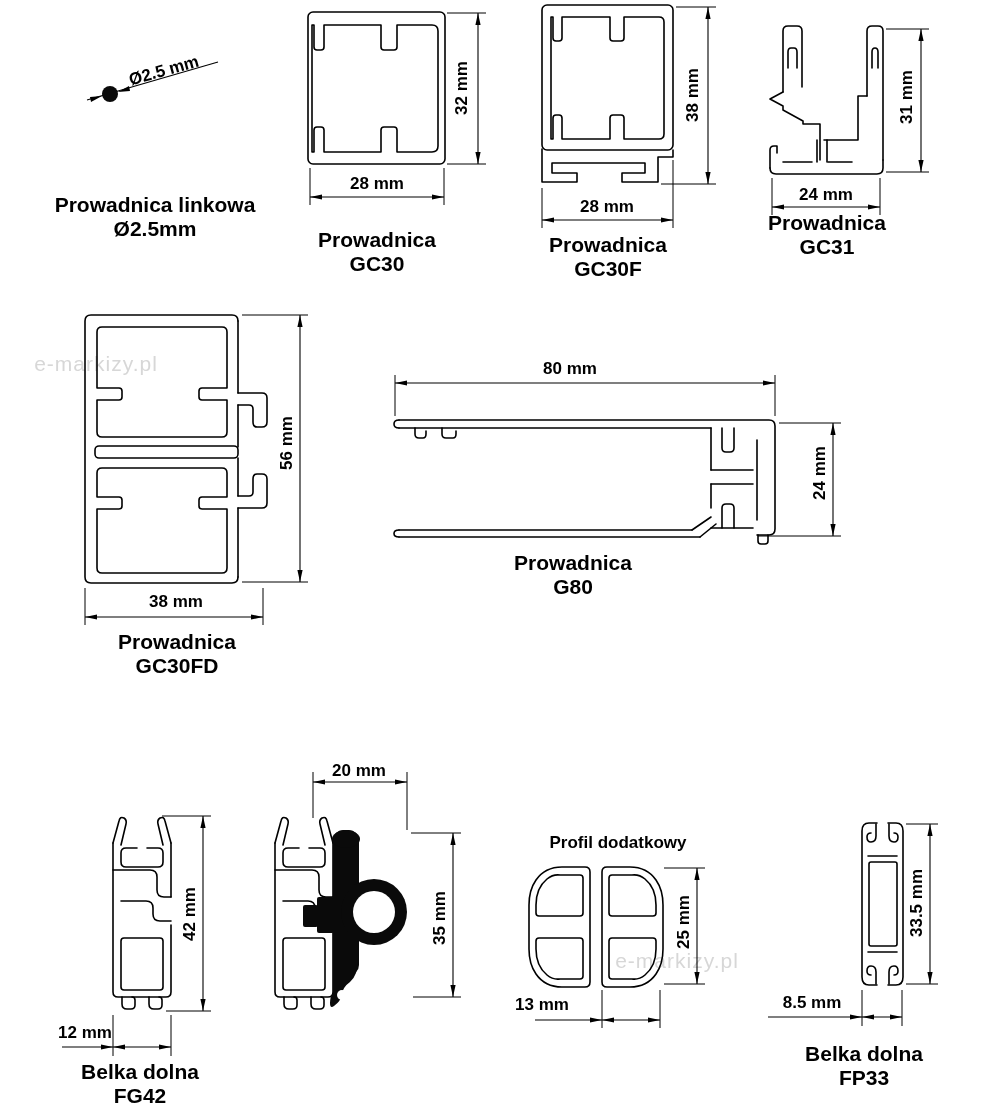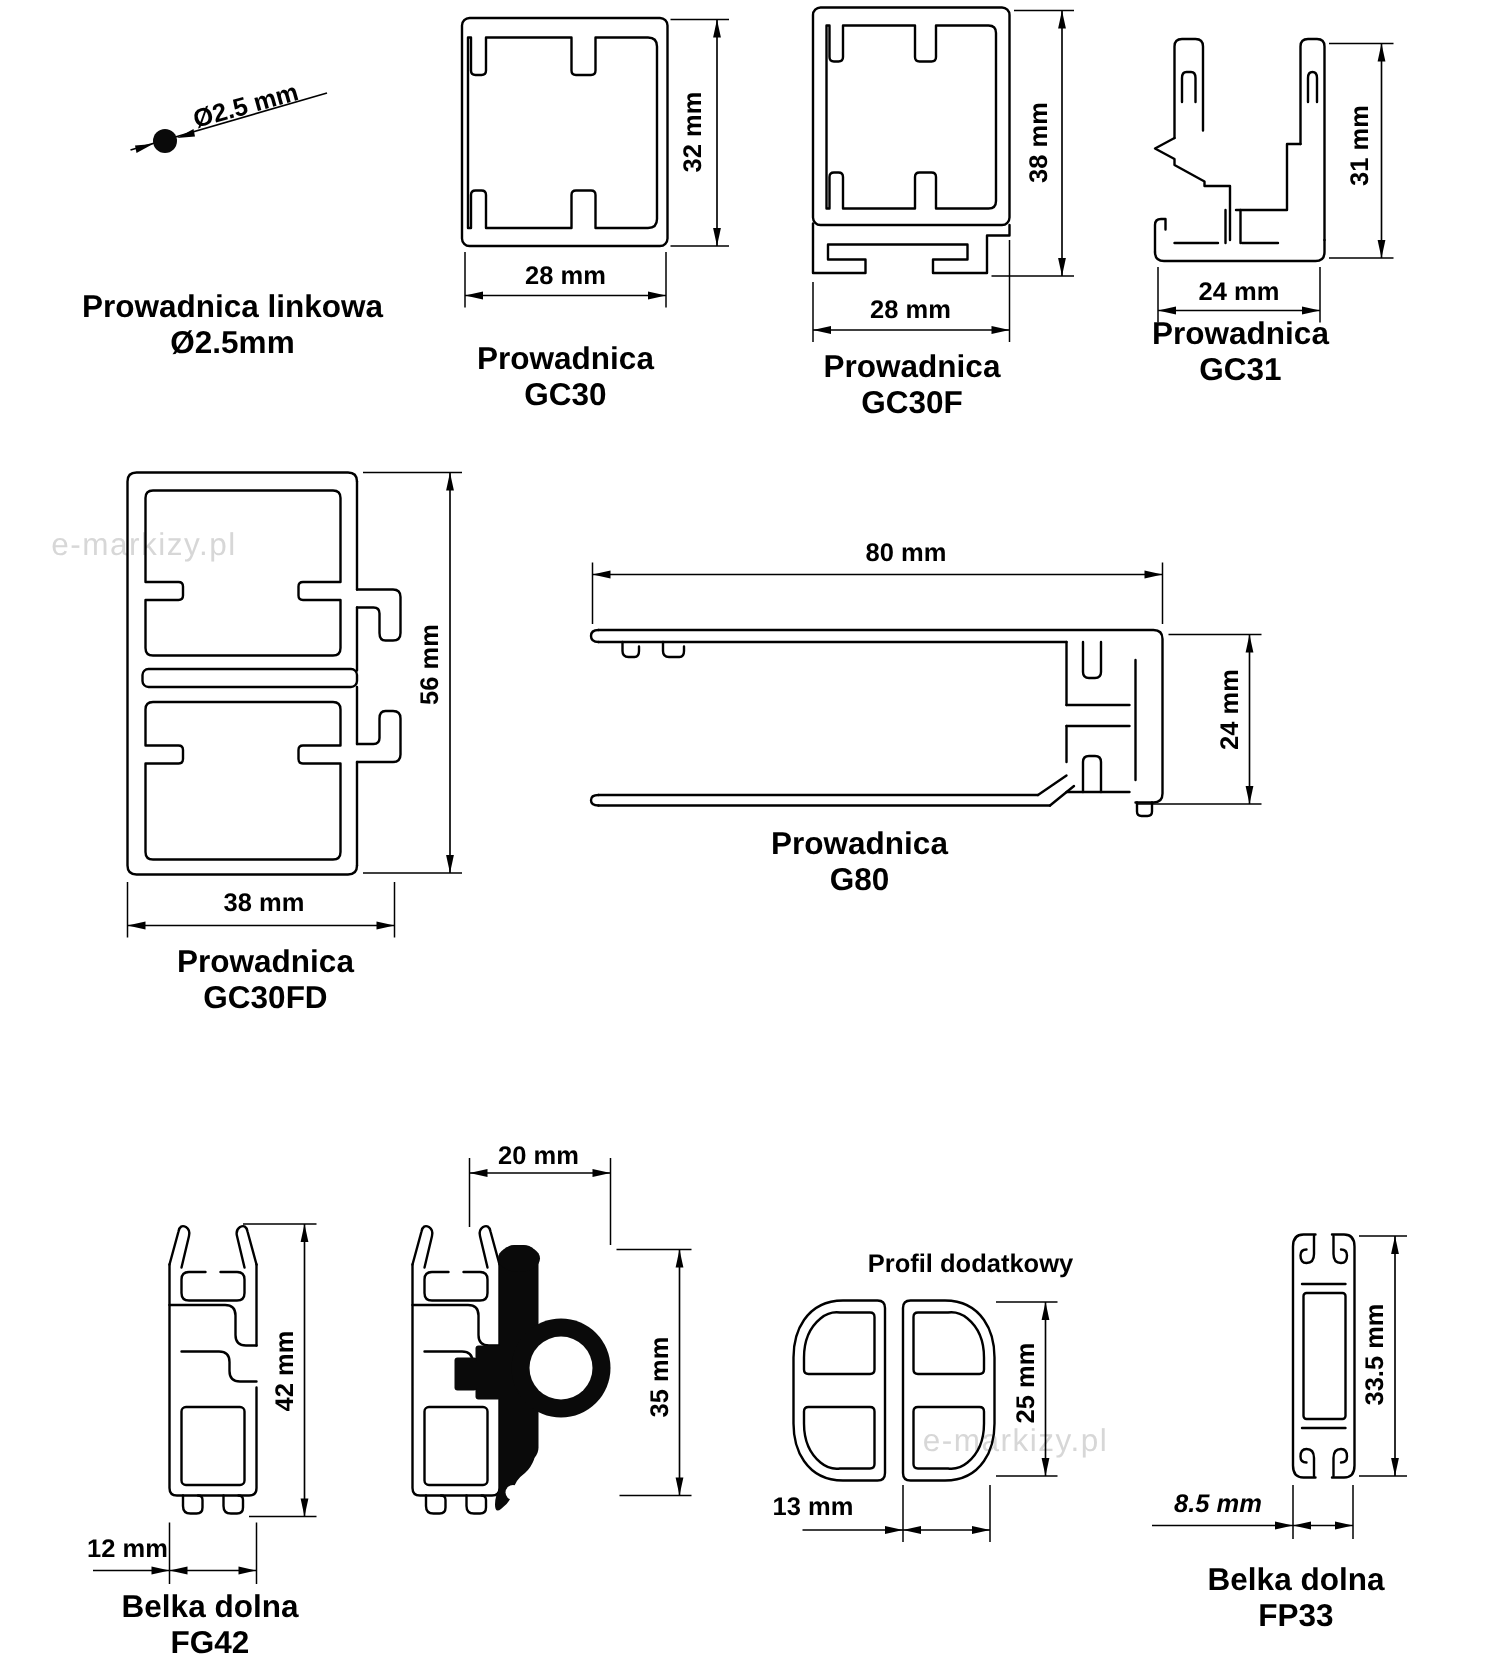--- a/index.html
+++ b/index.html
@@ -264,41 +264,41 @@
     <span>GC31</span>
   </div>
 
   <div class="lbl v" style="left:287px;top:443px;">56 mm</div>
   <div class="lbl" style="left:176px;top:602px;">38 mm</div>
   <div class="cap" style="left:177px;top:630px;">
     <span>Prowadnica</span>
     <span>GC30FD</span>
   </div>
 
-  <div class="lbl" style="left:604px;top:369px;">80 mm</div>
+  <div class="lbl" style="left:570px;top:369px;">80 mm</div>
   <div class="lbl v" style="left:820px;top:473px;">24 mm</div>
   <div class="cap" style="left:573px;top:551px;">
     <span>Prowadnica</span>
     <span>G80</span>
   </div>
 
   <div class="lbl v" style="left:190px;top:914px;">42 mm</div>
   <div class="lbl" style="left:85px;top:1033px;">12 mm</div>
   <div class="cap" style="left:140px;top:1060px;">
     <span>Belka dolna</span>
     <span>FG42</span>
   </div>
 
   <div class="lbl" style="left:359px;top:771px;">20 mm</div>
   <div class="lbl v" style="left:440px;top:918px;">35 mm</div>
 
-  <div class="lbl" style="left:618px;top:843px;margin-left:29px;">Profil dodatkowy</div>
+  <div class="lbl" style="left:618px;top:843px;">Profil dodatkowy</div>
   <div class="lbl v" style="left:684px;top:922px;">25 mm</div>
   <div class="lbl" style="left:542px;top:1005px;">13 mm</div>
 
   <div class="lbl v" style="left:917px;top:903px;">33.5 mm</div>
-  <div class="lbl" style="left:812px;top:1003px;font-style:italic;">8.5 mm</div>
+  <div class="lbl" style="left:812px;top:1003px;">8.5 mm</div>
   <div class="cap" style="left:864px;top:1042px;">
     <span>Belka dolna</span>
     <span>FP33</span>
   </div>
 
 </div>
 
 </body></html>

